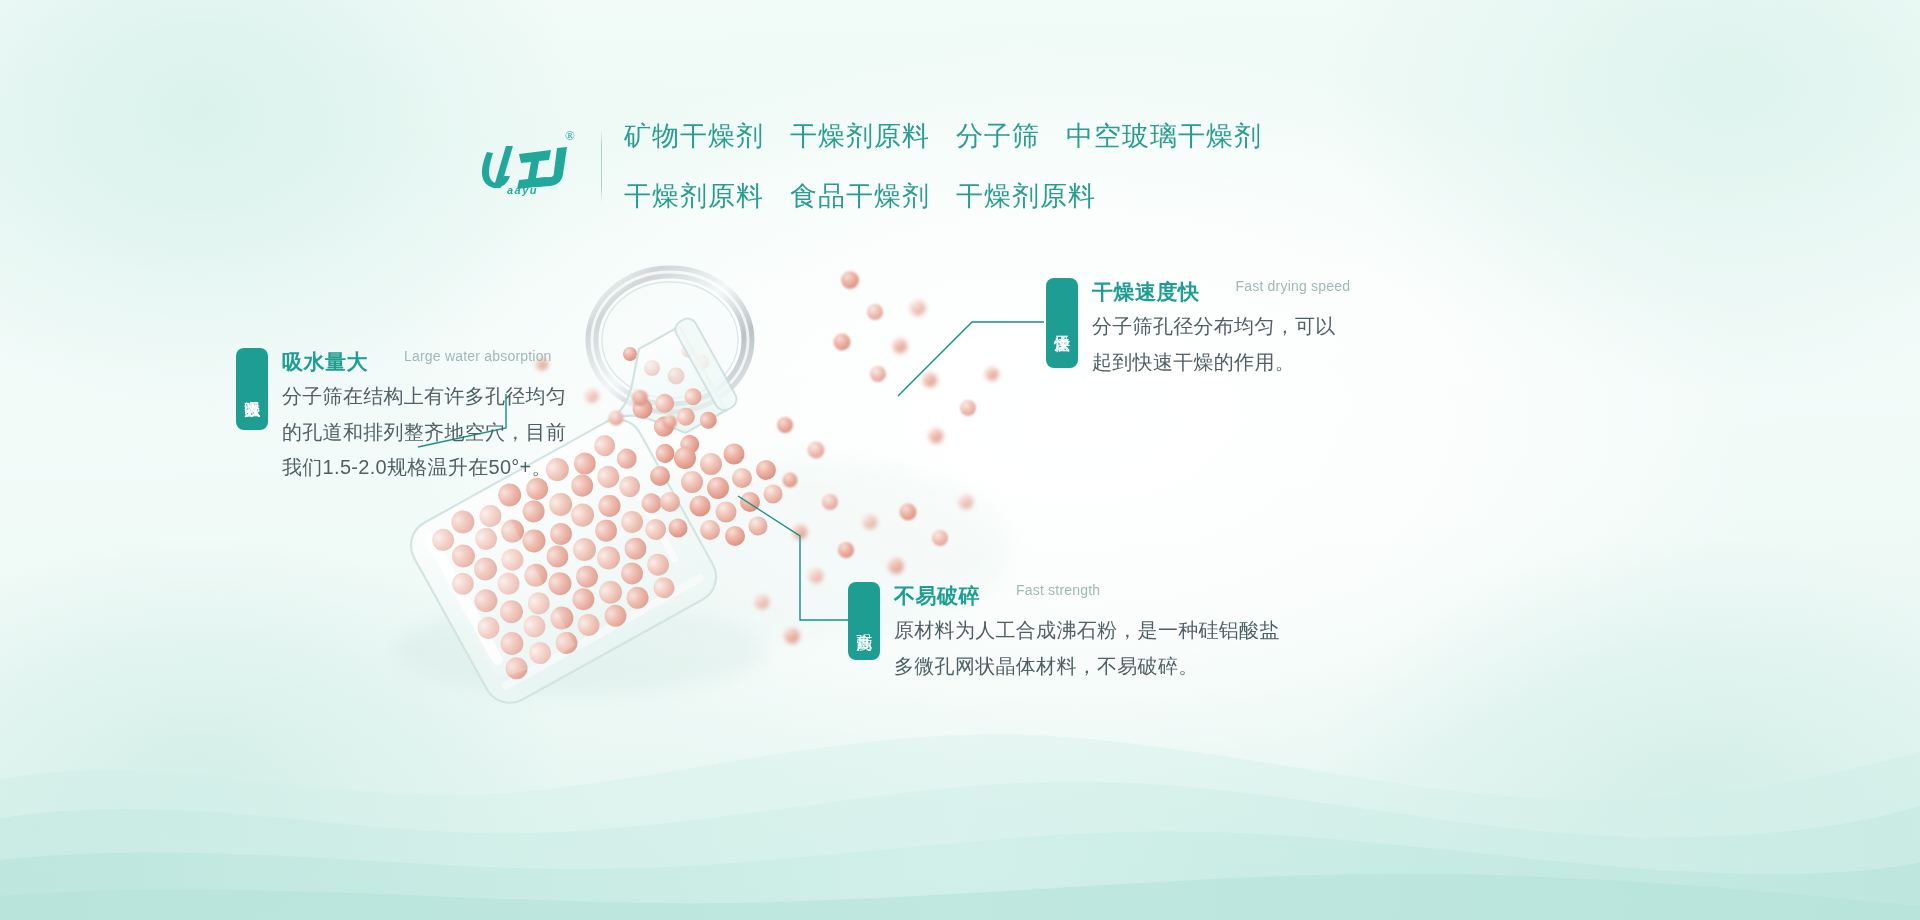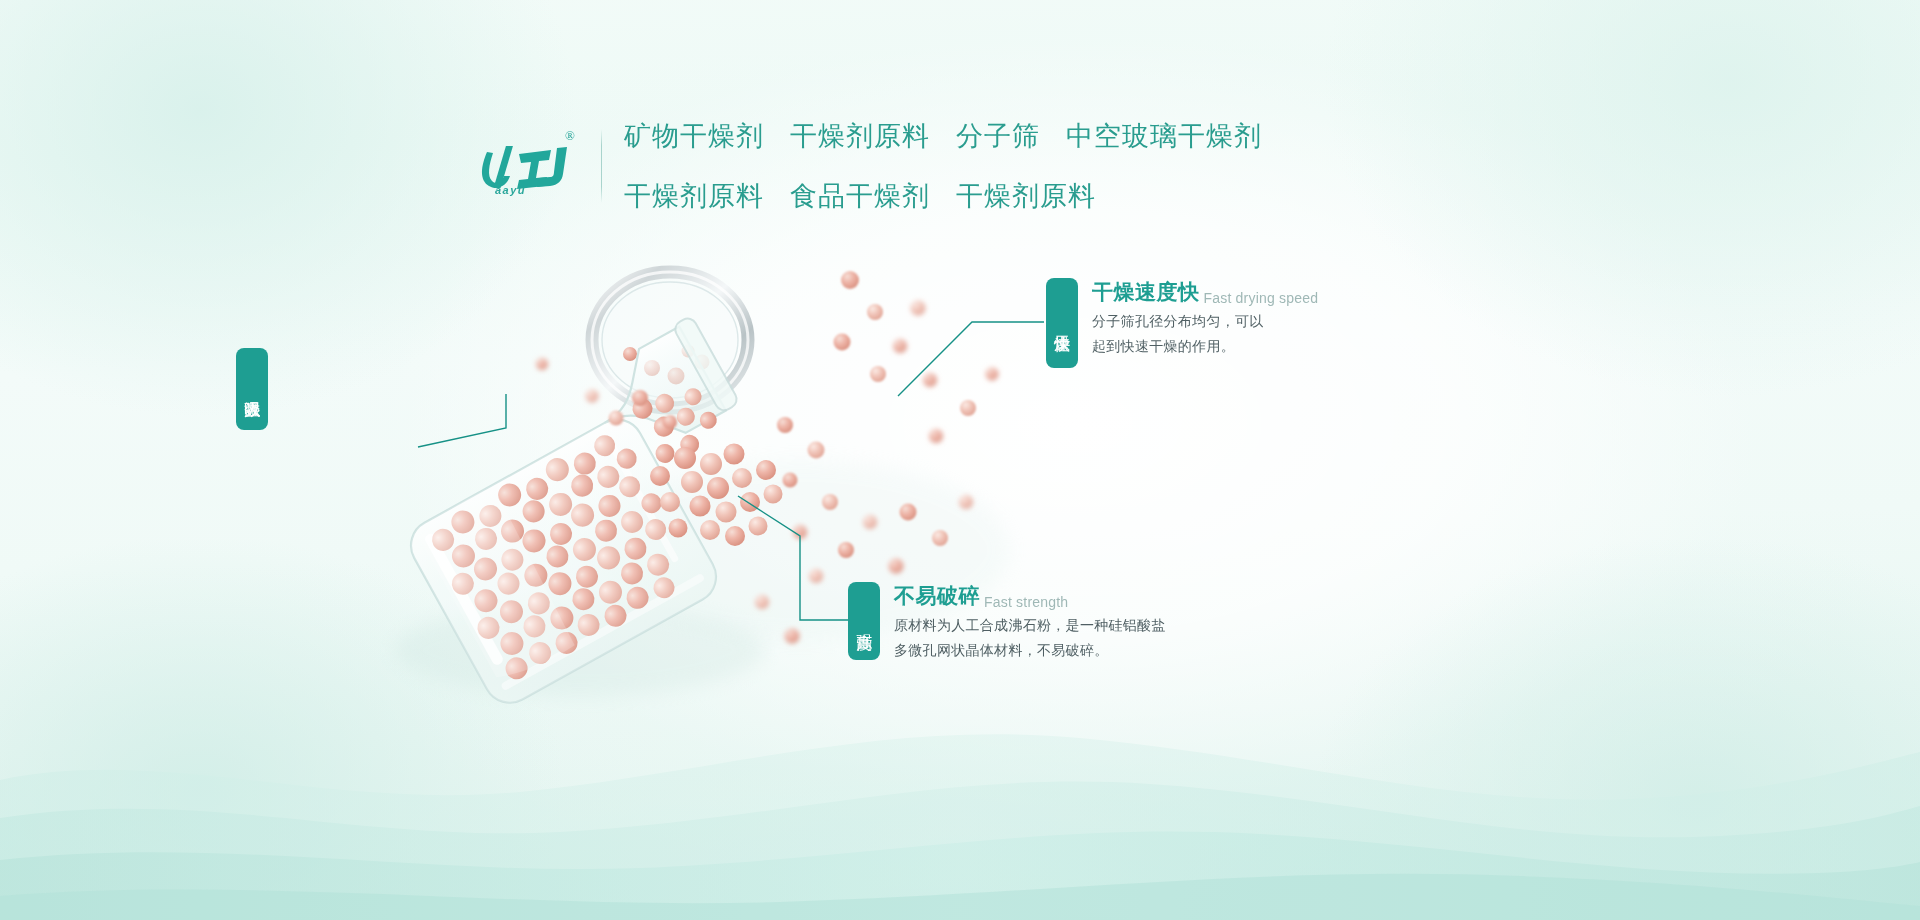--- a/index.html
+++ b/index.html
@@ -40,21 +40,21 @@
     position:absolute; left:477px; top:118px;
     display:flex; align-items:center; gap:0px;
   }
   #logo-block { position:relative; width:110px; height:88px; }
   #logo-mark { position:absolute; left:0; top:14px; }
   #logo-reg {
     position:absolute; left:88px; top:6px;
     font-size:13px; color:#2aa79b; font-family:"Liberation Serif",serif;
   }
   #logo-word {
-    position:absolute; left:18px; top:62px;
+    position:absolute; left:30px; top:62px;
     font-size:11px; letter-spacing:1.5px; color:#2aa79b;
     font-style:italic; font-weight:700;
   }
   #nav-divider {
     width:1px; height:74px; margin:0 22px 0 14px;
     background:linear-gradient(to bottom, rgba(160,205,198,0) 0%, #a9d4cd 22%, #a9d4cd 78%, rgba(160,205,198,0) 100%);
   }
   #nav-lines { display:flex; flex-direction:column; gap:24px; }
   .nav-row { display:flex; align-items:baseline; }
   .nav-link {
@@ -75,29 +75,29 @@
     color:#ffffff;
     font-size:16px; line-height:1.42;
     text-align:center;
     padding:7px 0 8px 0;
     letter-spacing:0px;
     writing-mode:vertical-rl;
     text-orientation:upright;
     display:flex; align-items:center; justify-content:center;
   }
   .ct-body { margin-left:14px; }
-  .ct-head { display:flex; align-items:flex-end; margin-bottom:3px; }
+  .ct-head { display:flex; align-items:flex-start; margin-bottom:3px;gap:32px; }
   .ct-title {
     font-size:21px; font-weight:700; color:#1e9e92; letter-spacing:0.5px;
   }
   .ct-sub {
     font-size:14px; color:#9fb8b6; margin-left:4px; letter-spacing:0.2px;
   }
   .ct-para {
-    font-size:14px; color:#4f5f63; line-height:1.78; letter-spacing:0.3px;
+    font-size:20px; color:#4f5f63; line-height:1.78; letter-spacing:0.3px;
     white-space:pre-line;
   }
 
   
   #callout-absorption { left:236px; top:348px; }
   #callout-absorption .badge { height:82px; }
   #callout-speed      { left:1046px; top:278px; }
   #callout-speed .badge { height:90px; }
   #callout-strength   { left:848px; top:582px; }
   #callout-strength .badge { height:78px; }
@@ -381,20 +381,29 @@
       <path d="M506,394 L 506,428 L 418,447"></path>
 
       <path d="M1044,322 L 972,322 L 898,396"></path>
 
       <path d="M862,620 L 800,620 L 800,536 L 738,496"></path>
     </g>
   </svg>
 
   <div class="callout" id="callout-absorption">
     <div class="badge">强效吸湿</div>
+    <div class="ct-body">
+      <div class="ct-head">
+        <span class="ct-title">吸水量大</span>
+        <span class="ct-sub">Large water absorption</span>
+      </div>
+      <div class="ct-para">分子筛在结构上有许多孔径均匀
+的孔道和排列整齐地空穴，目前
+我们1.5-2.0规格温升在50°+。</div>
+    </div>
   </div>
 
   <div class="callout" id="callout-speed">
     <div class="badge">快速干燥</div>
     <div class="ct-body">
       <div class="ct-head">
         <span class="ct-title">干燥速度快</span>
         <span class="ct-sub">Fast drying speed</span>
       </div>
       <div class="ct-para">分子筛孔径分布均匀，可以

